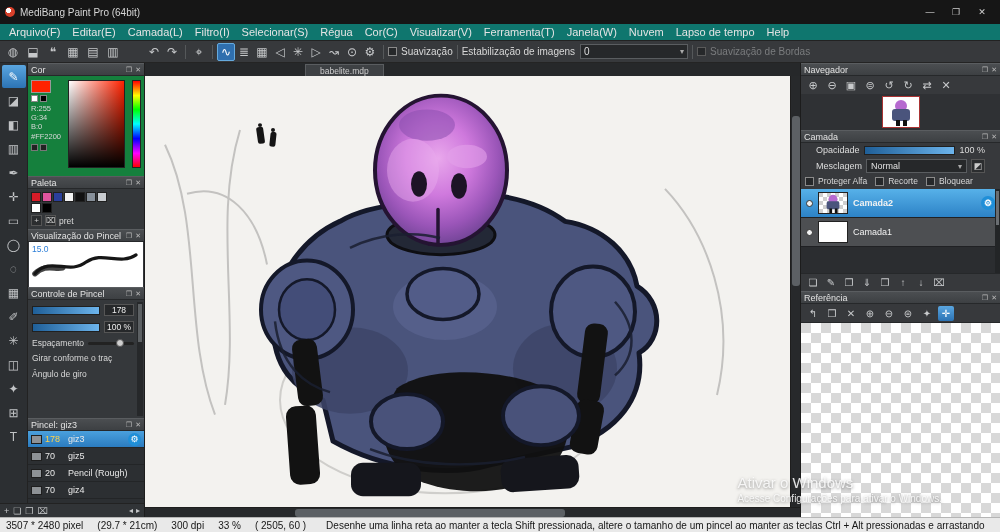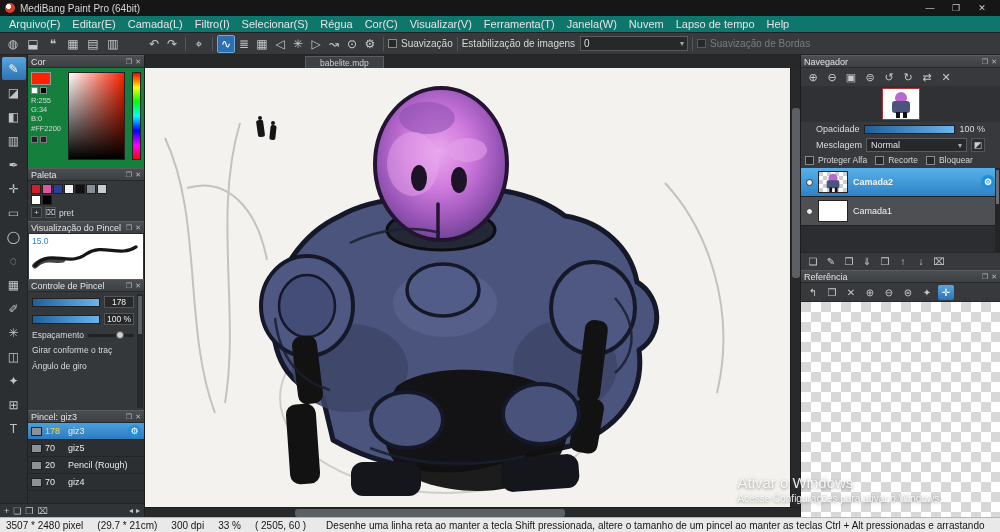--- a/index.html
+++ b/index.html
@@ -1,21 +1,21 @@
 <!DOCTYPE html>
 <html><head>
 <meta charset="utf-8">
 <style>
   * { box-sizing: border-box; margin: 0; padding: 0; }
   html,body { width:1000px; height:532px; overflow:hidden; }
   body { font-family:"Liberation Sans", sans-serif; background:#2b2d30; color:#ddd; }
   .app { position:relative; width:1000px; height:532px; display:flex; flex-direction:column; }
 
   
-  .titlebar { height:16px; background:#161616; display:flex; align-items:center; padding:0 5px; font-size:10px; color:#d6d6d6; flex:0 0 auto;}
+  .titlebar { height:24px; background:#161616; display:flex; align-items:center; padding:0 5px; font-size:10px; color:#d6d6d6; flex:0 0 auto;}
   .appicon { width:10px; height:10px; border-radius:50%; background:radial-gradient(circle at 35% 35%, #fff 0 25%, #d8402a 26% 70%, #7a1d12 100%); margin-right:5px; }
   .wincontrols { margin-left:auto; display:flex; gap:0; }
   .winbtn { width:26px; text-align:center; font-size:9px; color:#cfcfcf; cursor:default; }
 
   
   .menubar { height:17px; background:#0f766e; border-bottom:1px solid #222; display:flex; align-items:center; padding-left:3px; flex:0 0 auto;}
   .menuitem { font-size:11px; color:#e4e4e4; padding:1px 6px; white-space:nowrap; }
 
   
   .toolbar { height:22px; background:#37393c; border-bottom:1px solid #242424; display:flex; align-items:center; flex:0 0 auto; font-size:10px; }
@@ -487,20 +487,27 @@
           <svg viewBox="0 0 36 30">
             <rect width="36" height="30" fill="#fff"></rect>
             <circle cx="18" cy="9" r="6" fill="#b66ad0"></circle>
             <rect x="9" y="12" width="18" height="12" rx="3" fill="#4a547c"></rect>
             <rect x="13" y="23" width="4" height="6" fill="#111"></rect>
             <rect x="20" y="23" width="4" height="6" fill="#111"></rect>
           </svg>
         </div>
       </div>
 
+      <div class="phdr">
+        <span>Camada</span>
+        <span class="phicons">
+          <span>❐</span>
+          <span>✕</span>
+        </span>
+      </div>
       <div class="camadabody">
         <div class="crow">
           <span>Opacidade</span>
           <span class="slider"></span>
           <span>100 %</span>
         </div>
         <div class="crow">
           <span>Mesclagem</span>
           <div class="blendsel">
             <span>Normal</span>

